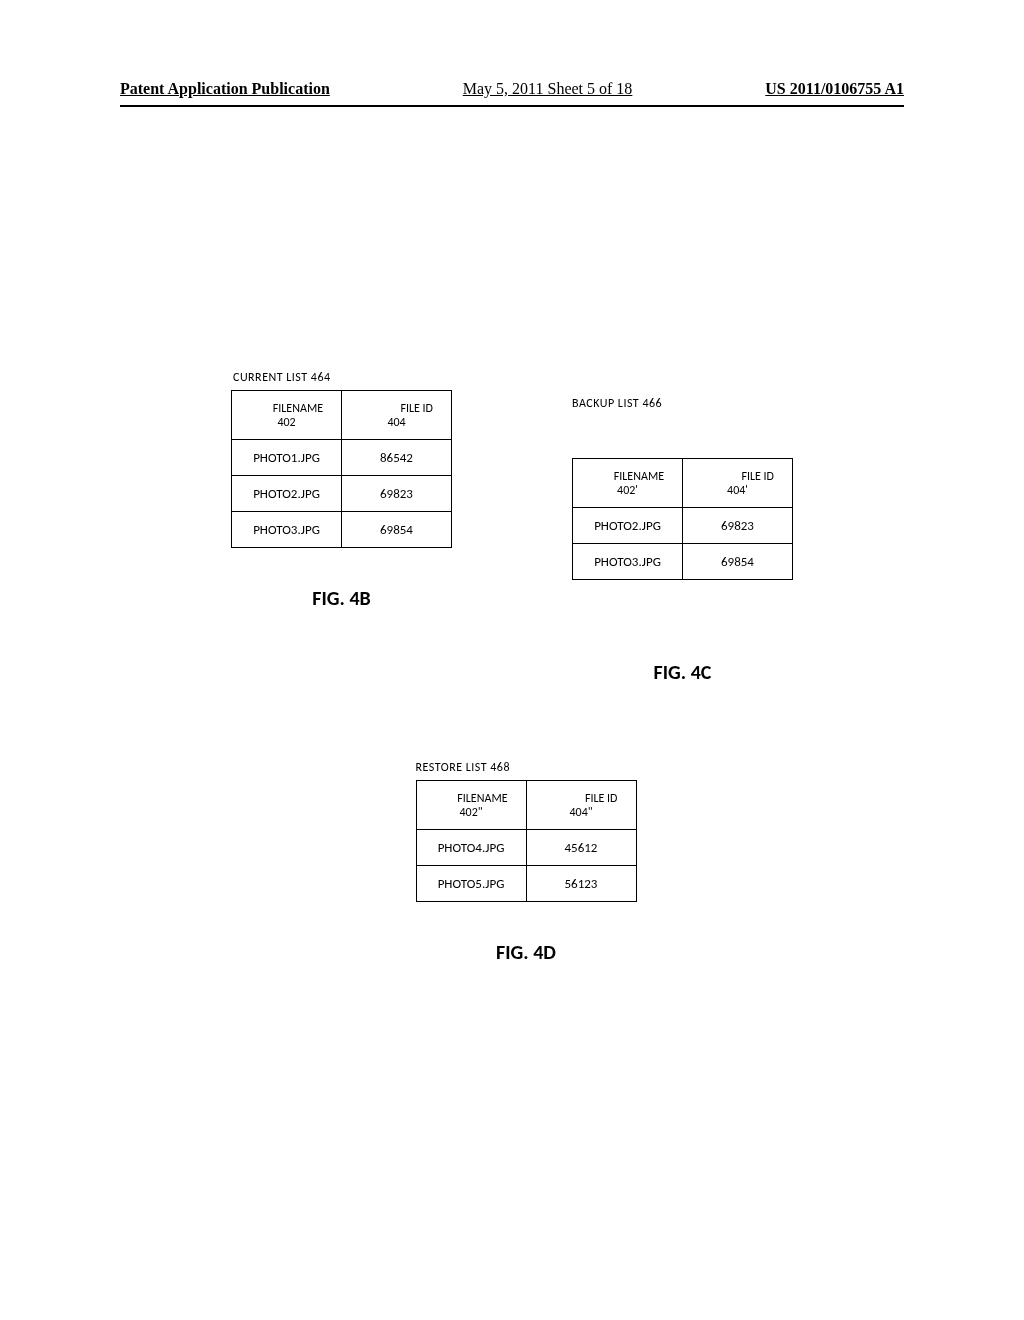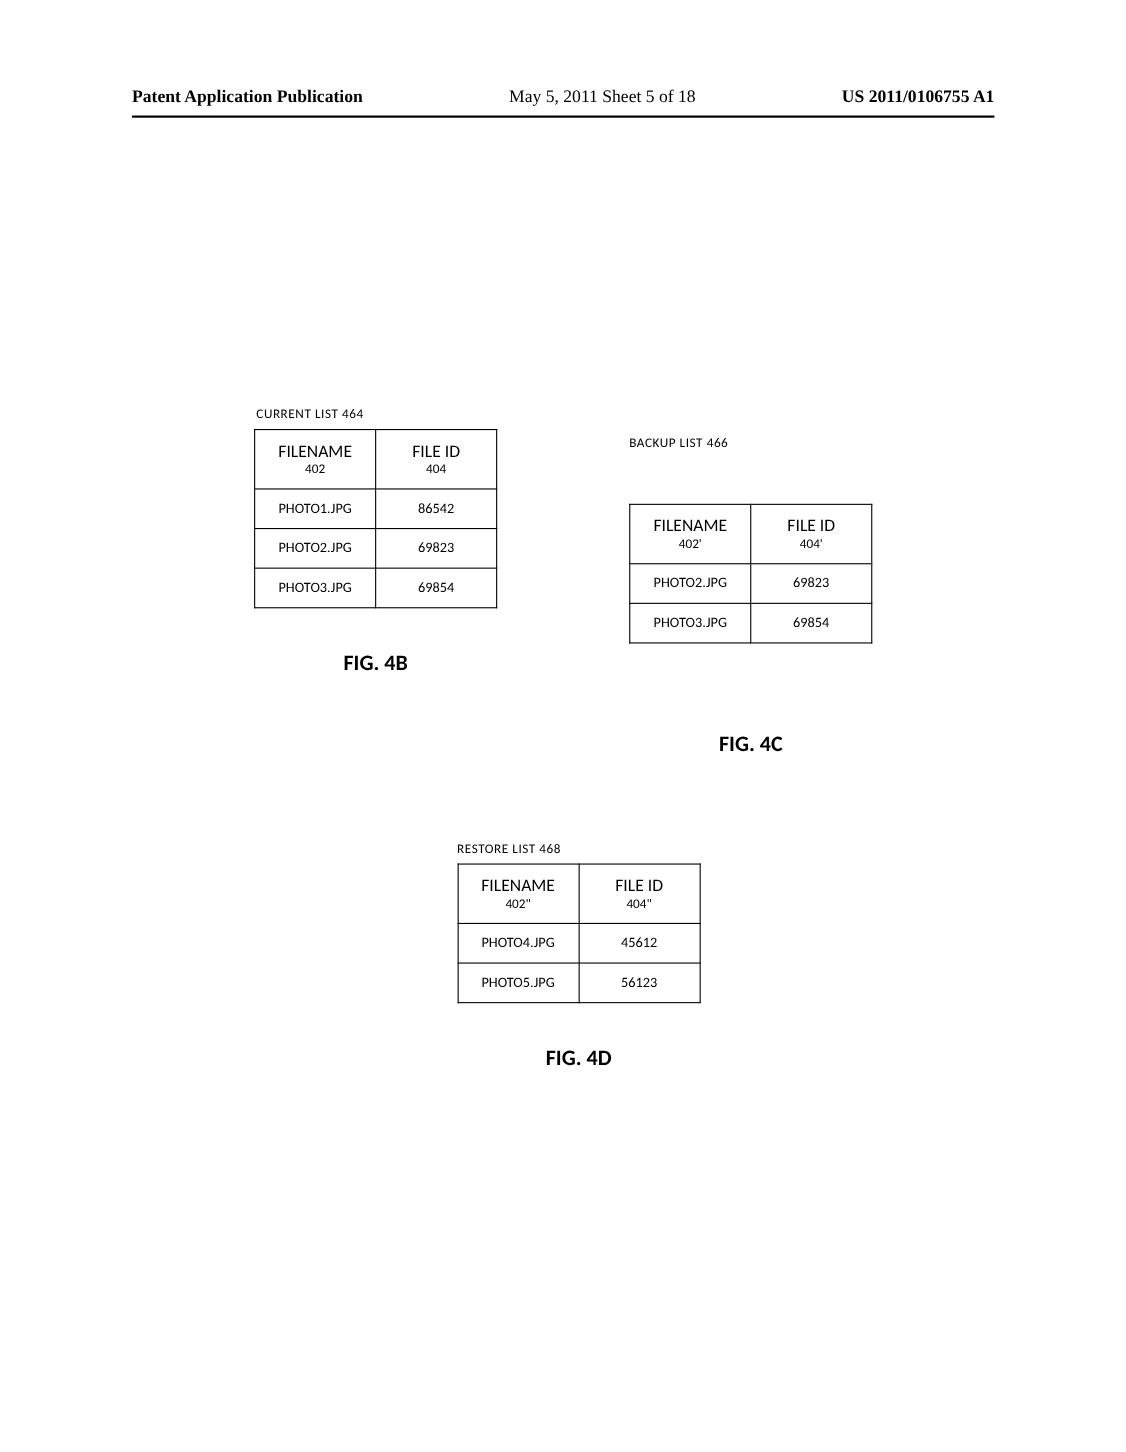--- a/index.html
+++ b/index.html
@@ -16,20 +16,21 @@
     }
     .header {
       position: absolute;
       top: 80px;
       left: 0;
       right: 0;
       padding: 0 120px;
       display: flex;
       justify-content: space-between;
       align-items: baseline;
+      text-decoration: underline;
     }
     .header-left {
       font-weight: bold;
       font-size: 16px;
     }
     .header-center {
       font-size: 16px;
     }
     .header-right {
       font-weight: bold;
@@ -70,21 +71,22 @@
     .data-table th, .data-table td {
       border: 1.5px solid #000;
       padding: 10px 18px;
       text-align: center;
       font-size: 13px;
       font-weight: normal;
       min-width: 110px;
     }
     .data-table th .hdr-main {
       display: block;
-      font-size: 16px;
+      font-size: 12px;
+      text-align: right;
     }
     .data-table th .hdr-sub {
       display: block;
       font-size: 12px;
     }
     .fig-label {
       text-align: center;
       font-weight: bold;
       font-size: 20px;
       margin-top: 38px;

